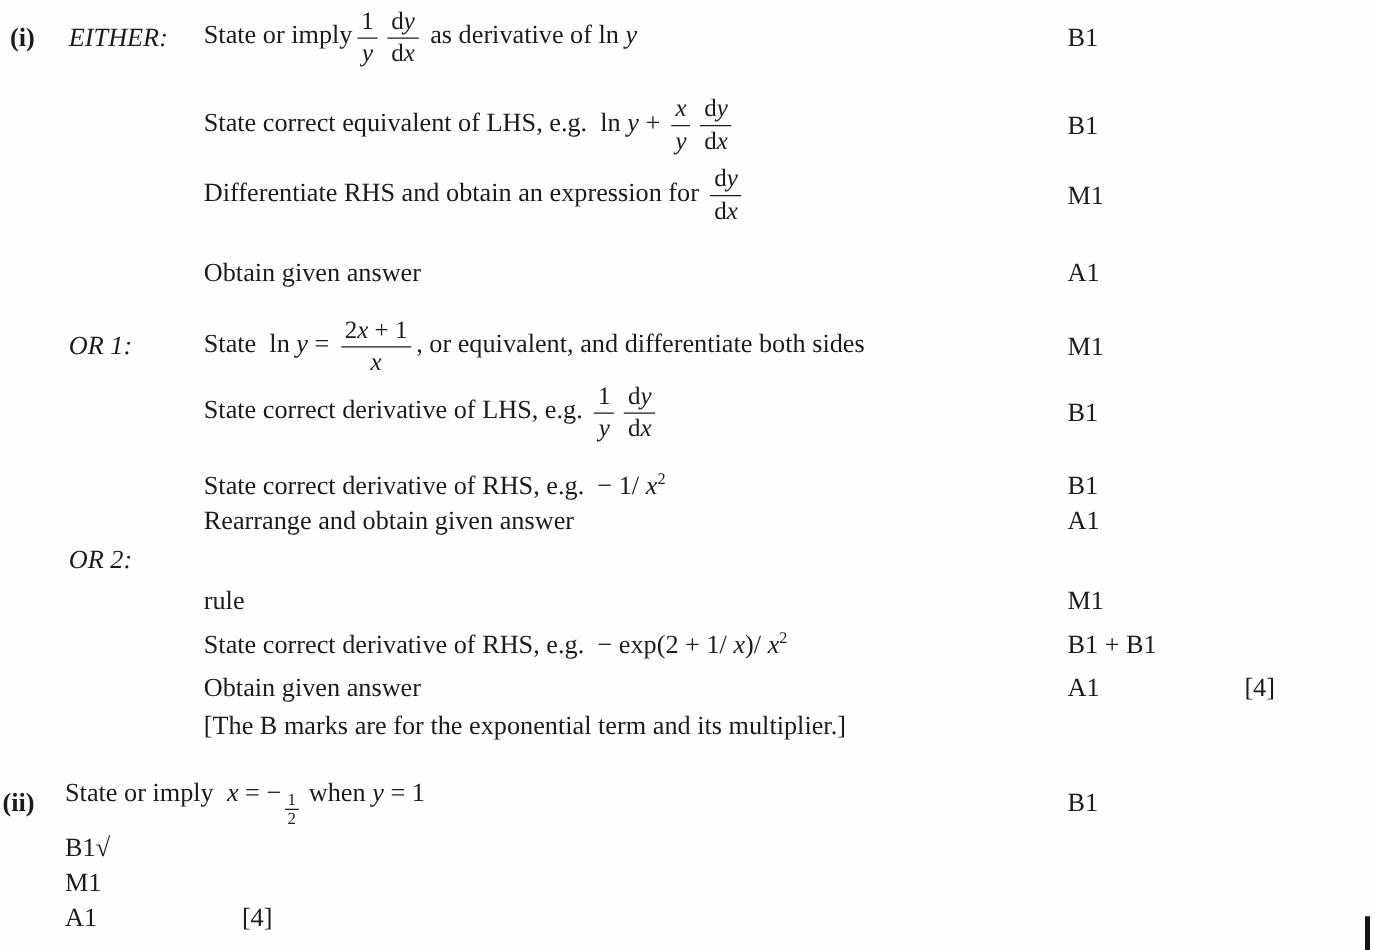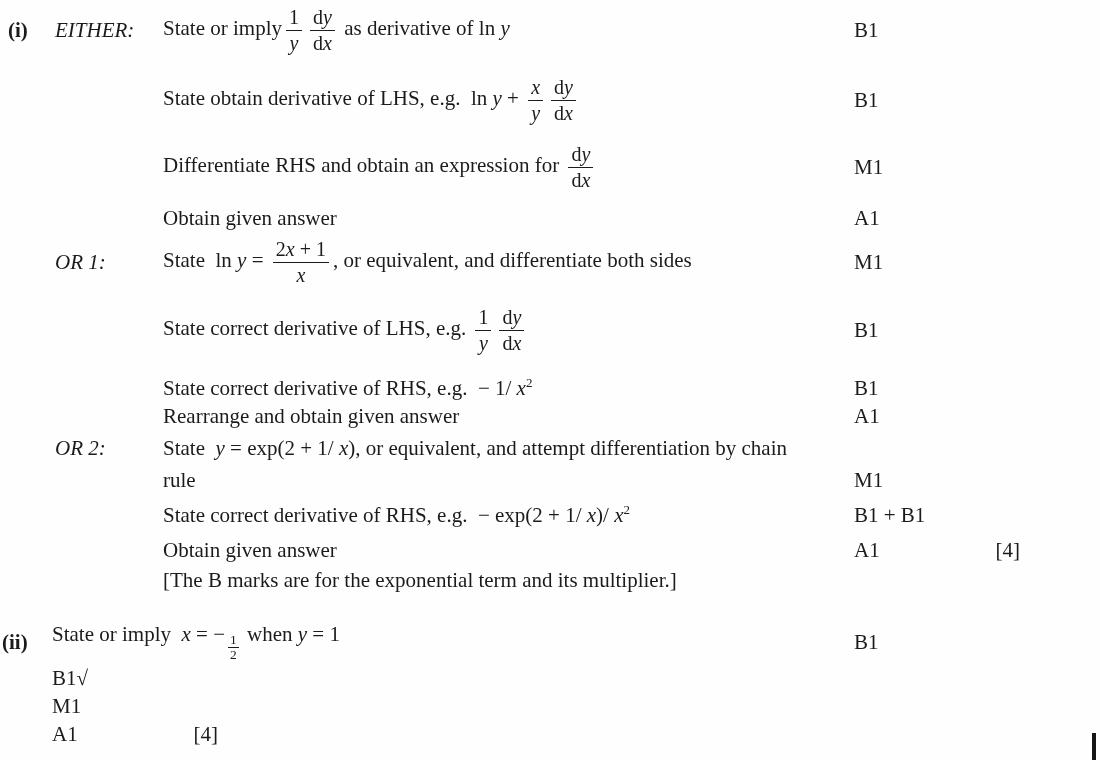--- a/index.html
+++ b/index.html
@@ -36,40 +36,40 @@
       <span class="plabel">(i)</span>
       <span class="sublabel">EITHER:</span>
     </div>
   <div class="content"><span>State or imply</span><span class="frac"><span class="num rm">1</span><span class="den it">y</span></span><span class="frac"><span class="num"><span class="rm">d</span><span class="it">y</span></span><span class="den"><span class="rm">d</span><span class="it">x</span></span></span><span> as derivative of ln </span><span class="it">y</span></div>
   <div class="markcol">B1</div>
   <div class="bracketcol"></div>
 </div>
 
 <div class="row" style="top:72px;height:56px">
   <div class="gutter"></div>
-  <div class="content"><span>State obtain derivative of LHS, e.g.  ln </span><span class="it">y</span><span> + </span><span class="frac"><span class="num it">x</span><span class="den it">y</span></span><span class="frac"><span class="num"><span class="rm">d</span><span class="it">y</span></span><span class="den"><span class="rm">d</span><span class="it">x</span></span></span></div>
+  <div class="content"><span>State correct equivalent of LHS, e.g.  ln </span><span class="it">y</span><span> + </span><span class="frac"><span class="num it">x</span><span class="den it">y</span></span><span class="frac"><span class="num"><span class="rm">d</span><span class="it">y</span></span><span class="den"><span class="rm">d</span><span class="it">x</span></span></span></div>
   <div class="markcol">B1</div>
   <div class="bracketcol"></div>
 </div>
 
-<div class="row" style="top:139px;height:56px">
+<div class="row" style="top:128px;height:56px">
   <div class="gutter"></div>
   <div class="content"><span>Differentiate RHS and obtain an expression for </span><span class="frac"><span class="num"><span class="rm">d</span><span class="it">y</span></span><span class="den"><span class="rm">d</span><span class="it">x</span></span></span></div>
   <div class="markcol">M1</div>
   <div class="bracketcol"></div>
 </div>
 
 <div class="row" style="top:205px;height:26px">
   <div class="gutter"></div>
   <div class="content"><span>Obtain given answer</span></div>
   <div class="markcol">A1</div>
   <div class="bracketcol"></div>
 </div>
 
-<div class="row" style="top:234px;height:56px">
+<div class="row" style="top:249px;height:56px">
   <div class="gutter">
       <span class="sublabel">OR 1:</span>
     </div>
   <div class="content"><span>State  ln </span><span class="it">y</span><span> = </span><span class="frac"><span class="num"><span class="rm">2</span><span class="it">x</span><span class="rm"> + 1</span></span><span class="den it">x</span></span><span>, or equivalent, and differentiate both sides</span></div>
   <div class="markcol">M1</div>
   <div class="bracketcol"></div>
 </div>
 
 <div class="row" style="top:302px;height:56px">
   <div class="gutter"></div>
@@ -89,21 +89,20 @@
   <div class="gutter"></div>
   <div class="content"><span>Rearrange and obtain given answer</span></div>
   <div class="markcol">A1</div>
   <div class="bracketcol"></div>
 </div>
 
 <div class="row" style="top:434px;height:28px">
   <div class="gutter">
       <span class="sublabel">OR 2:</span>
     </div>
-  <div class="content"><span>State  </span><span class="it">y</span><span> = exp(2 + 1/ </span><span class="it">x</span><span>), or equivalent, and attempt differentiation by chain</span></div>
   <div class="markcol"></div>
   <div class="bracketcol"></div>
 </div>
 
 <div class="row" style="top:467px;height:26px">
   <div class="gutter"></div>
   <div class="content"><span>rule</span></div>
   <div class="markcol">M1</div>
   <div class="bracketcol"></div>
 </div>

